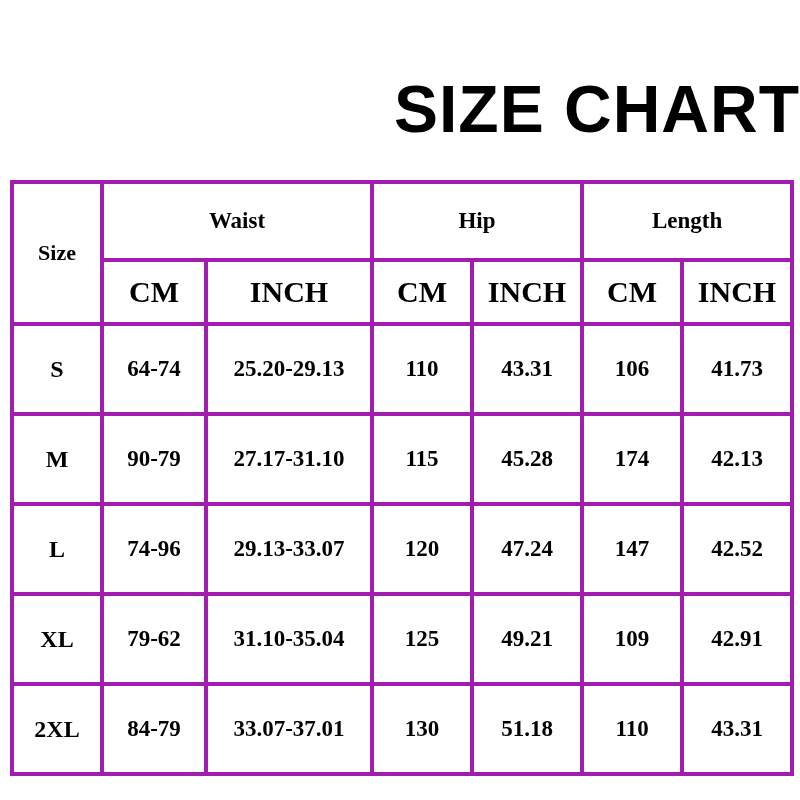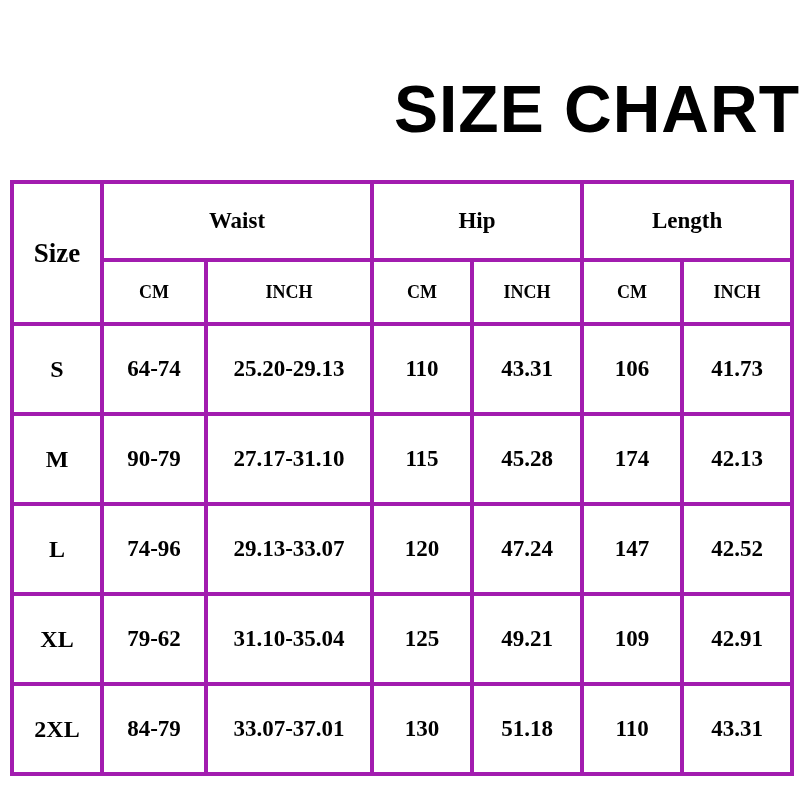--- a/index.html
+++ b/index.html
@@ -49,24 +49,24 @@
     font-family: "Liberation Serif", serif;
     font-weight: bold;
     color: #000000;
   }
   
   .hdr-group {
     font-size: 23px;
     height: 78px;
   }
   .hdr-size {
-    font-size: 27px;
+    font-size: 22px;
   }
   .hdr-unit {
-    font-size: 18px;
+    font-size: 30px;
     height: 64px;
   }
   
   tbody tr {
     height: 90px;
   }
   td.cell {
     font-size: 23px;
     margin-left: 21px;
   }

